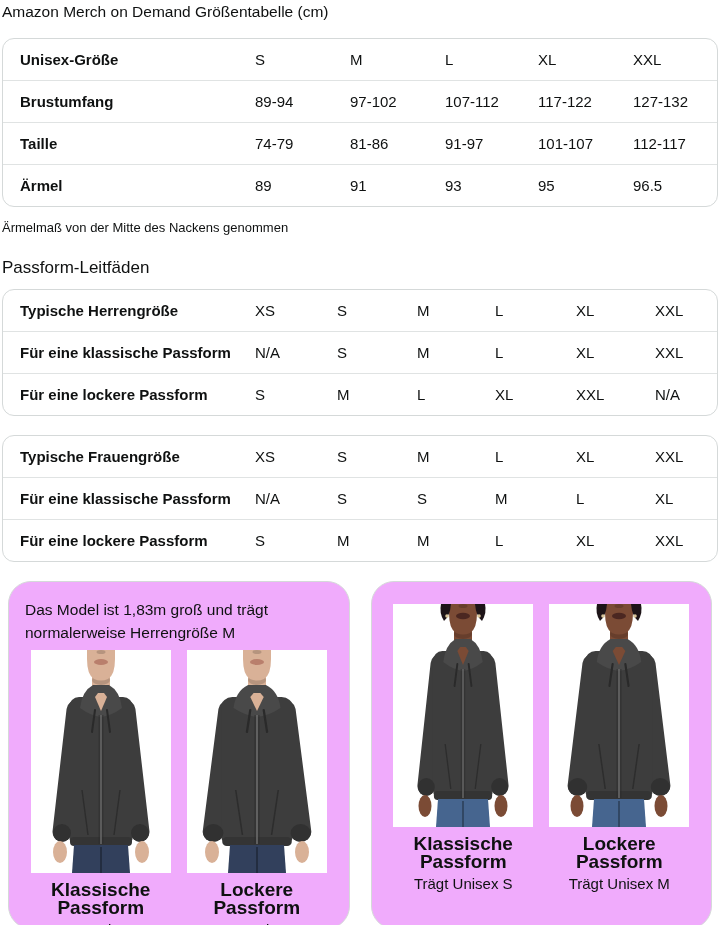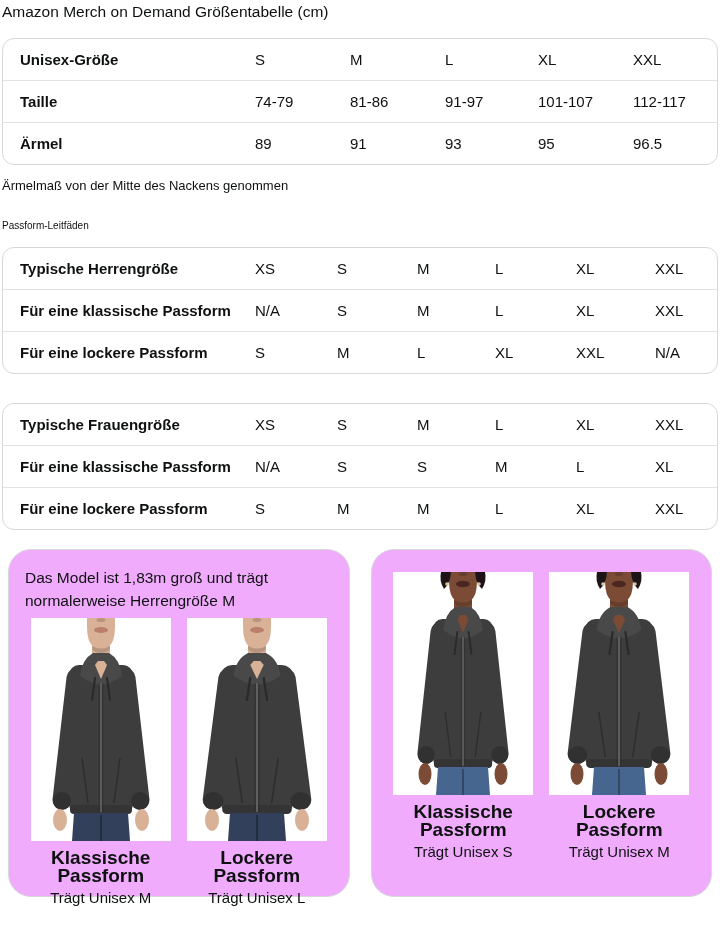--- a/index.html
+++ b/index.html
@@ -15,23 +15,23 @@
     background:#fff;box-sizing:border-box;
   }
   .size-table{margin-top:9px;}
   .t-row{height:41px;align-items:center;display:grid;}
   .size-table .t-row{grid-template-columns:252px 95px 95px 93px 95px auto;}
   .fit-table .t-row{grid-template-columns:252px 82px 80px 78px 81px 79px auto;}
   .t-row + .t-row{border-top:1px solid var(--divider,#e0e3e3);}
   .t-label{padding-left:17px;font-weight:700;font-size:15px;white-space:nowrap;}
   .t-cell{font-size:15px;white-space:nowrap;}
   .sleeve-note{font-size:13px;line-height:15px;margin:13px 0 0 2px;}
-  .section-title{font-size:10px;line-height:18px;margin:24px 0 0 2px;font-weight:400;}
+  .section-title{font-size:17px;line-height:18px;margin:24px 0 0 2px;font-weight:400;}
   .fit-table-men{margin-top:12px;}
-  .fit-table-women{margin-top:29px;}
+  .fit-table-women{margin-top:19px;}
   .cards-row{display:flex;gap:21px;margin-top:19px;padding:0 8px;}
   .model-card{
     flex:1;border:1px solid var(--border,#d5d9d9);border-radius:23px;
     box-sizing:border-box;height:348px;padding:16px 16px 0 16px;background:#f0abfc;
   }
   .card-desc{font-size:15.5px;line-height:23px;margin:0;max-width:300px;}
   .figures-row{display:flex;justify-content:center;gap:8px;margin-top:6px;}
   .figure{width:148px;display:flex;flex-direction:column;align-items:center;}
   .fit-label{font-weight:700;font-size:19px;line-height:18px;margin-top:8px;text-align:center;}
   .size-label{font-size:15px;line-height:18px;margin-top:4px;text-align:left;}
@@ -64,20 +64,28 @@
 <h1 class="page-title">Amazon Merch on Demand Größentabelle (cm)</h1>
 
 <div class="chart-table size-table">
   <div class="t-row">
     <div class="t-label">Unisex-Größe</div>
     <div class="t-cell">S</div>
     <div class="t-cell">M</div>
     <div class="t-cell">L</div>
     <div class="t-cell">XL</div>
     <div class="t-cell">XXL</div>
+  </div>
+  <div class="t-row">
+    <div class="t-label">Brustumfang</div>
+    <div class="t-cell">89-94</div>
+    <div class="t-cell">97-102</div>
+    <div class="t-cell">107-112</div>
+    <div class="t-cell">117-122</div>
+    <div class="t-cell">127-132</div>
   </div>
   <div class="t-row">
     <div class="t-label">Taille</div>
     <div class="t-cell">74-79</div>
     <div class="t-cell">81-86</div>
     <div class="t-cell">91-97</div>
     <div class="t-cell">101-107</div>
     <div class="t-cell">112-117</div>
   </div>
   <div class="t-row">

